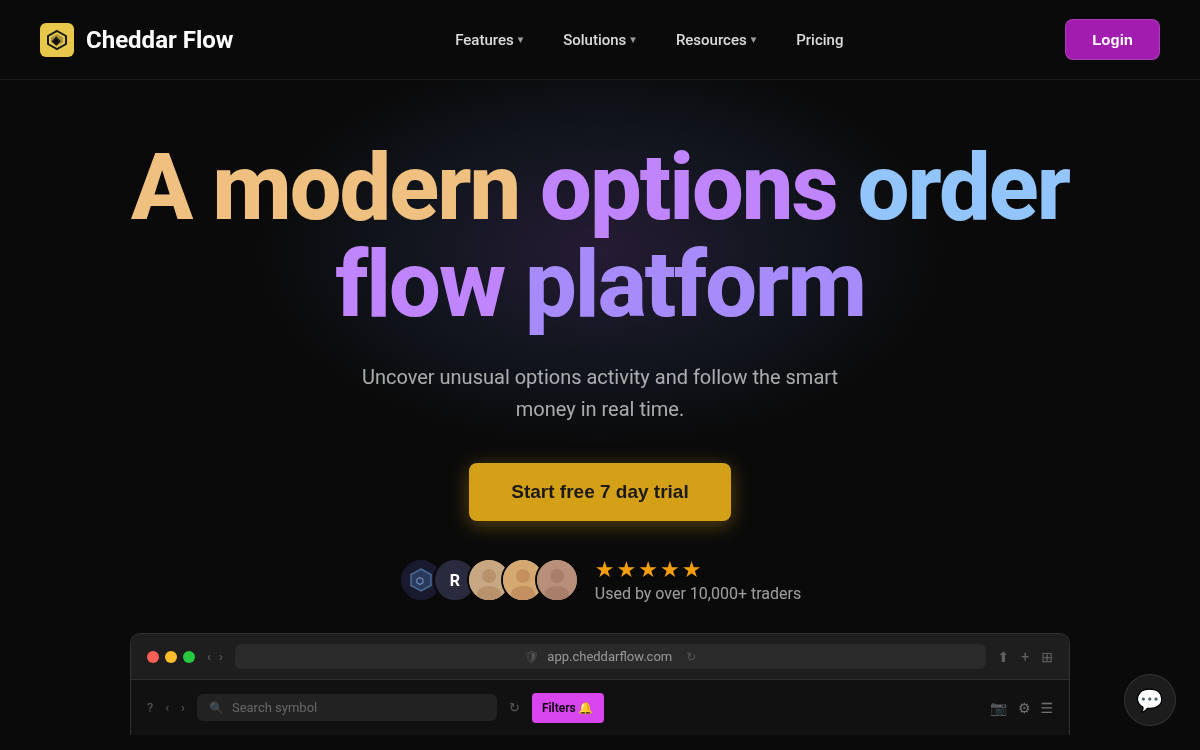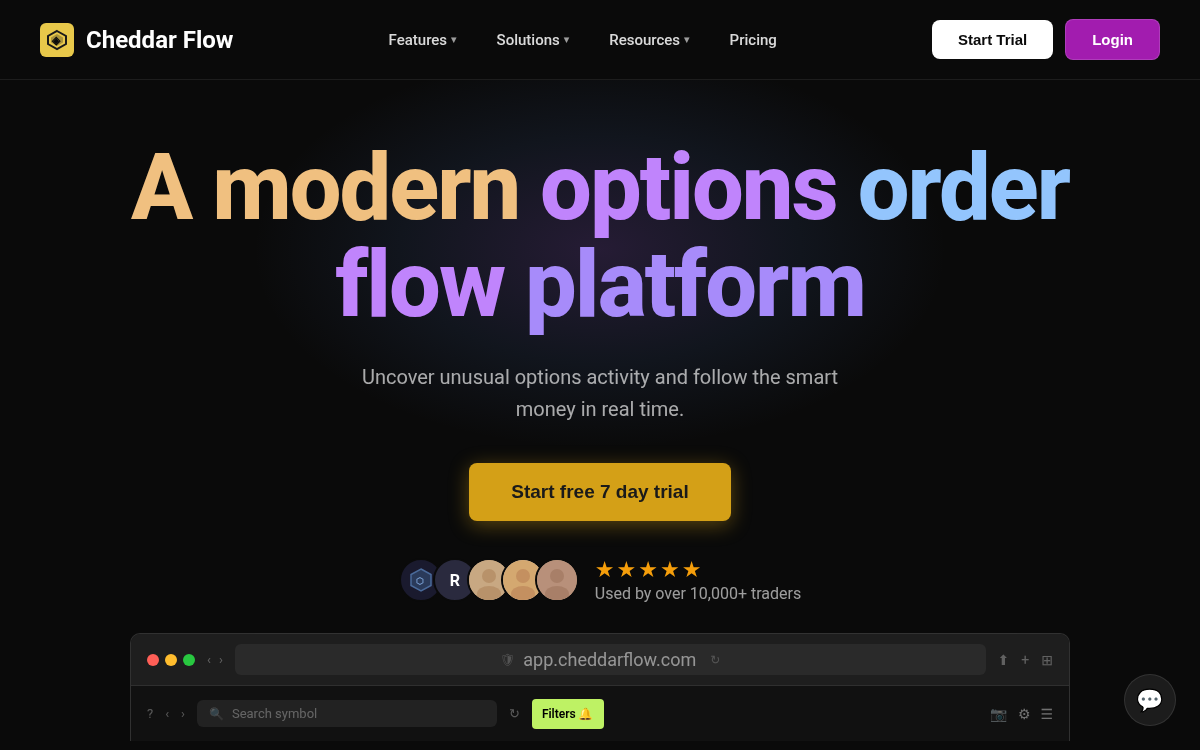--- a/index.html
+++ b/index.html
@@ -316,21 +316,21 @@
       align-items: center;
       justify-content: center;
       background: #2a2a2a;
       border-radius: 6px;
       padding: 5px 12px;
       gap: 8px;
     }
 
     .url-text {
       color: rgba(255,255,255,0.5);
-      font-size: 18px;
+      font-size: 13px;
     }
 
     .browser-actions {
       display: flex;
       gap: 12px;
       color: rgba(255,255,255,0.3);
       font-size: 14px;
       align-items: center;
     }
 
@@ -353,21 +353,21 @@
       align-items: center;
       gap: 8px;
     }
 
     .search-text {
       color: rgba(255,255,255,0.3);
       font-size: 13px;
     }
 
     .filter-btn {
-      background: #bef264;
+      background: #d946ef;
       color: #000;
       border-radius: 4px;
       padding: 8px 10px;
       font-size: 12px;
       font-weight: 600;
     }
 
     .browser-toolbar-icons {
       display: flex;
       gap: 10px;
@@ -421,21 +421,20 @@
     <div class="nav-item">
       <span>Resources</span>
       <span class="chevron">▾</span>
     </div>
     <div class="nav-item">
       <span>Pricing</span>
     </div>
   </div>
 
   <div class="nav-actions">
-    <button class="btn-start-trial">Start Trial</button>
     <button class="btn-login">Login</button>
   </div>
 </nav>
 
 <section class="hero">
   <h1 class="hero-title">
     <span class="title-word-1">A modern </span><span class="title-word-2">options</span><span class="title-word-3"> order</span>
     <br>
     <span class="title-word-4">flow </span><span class="title-word-5">platform</span>
   </h1>

